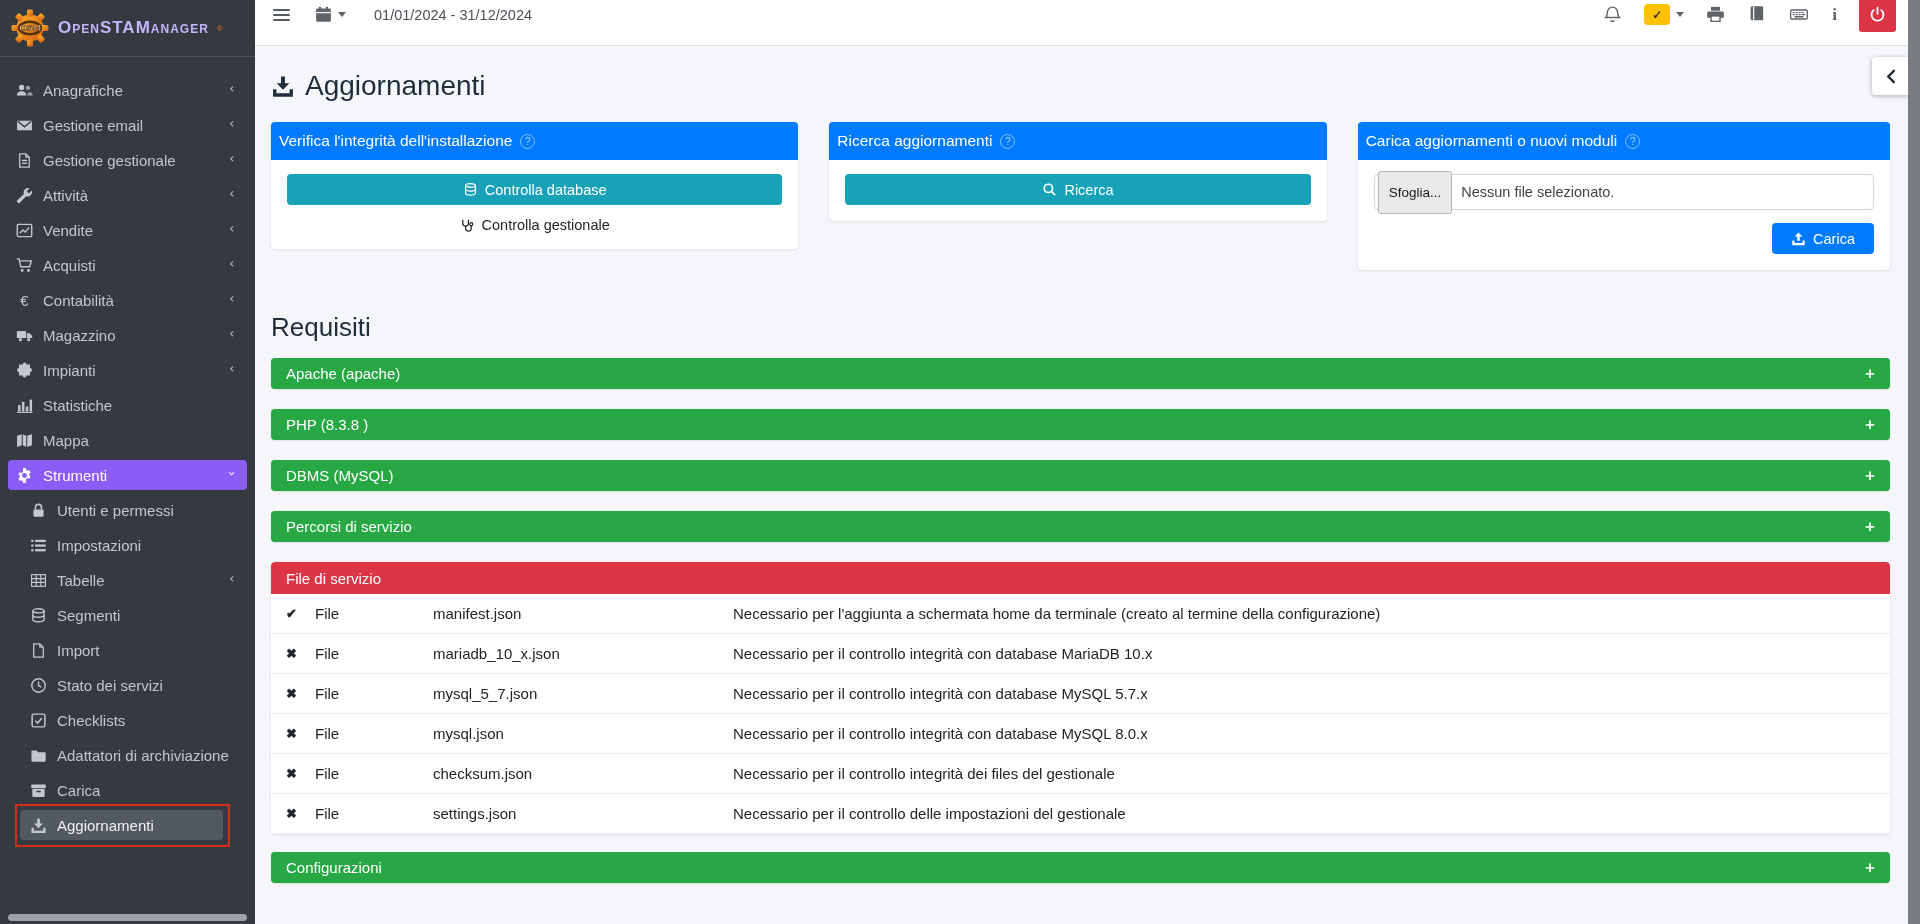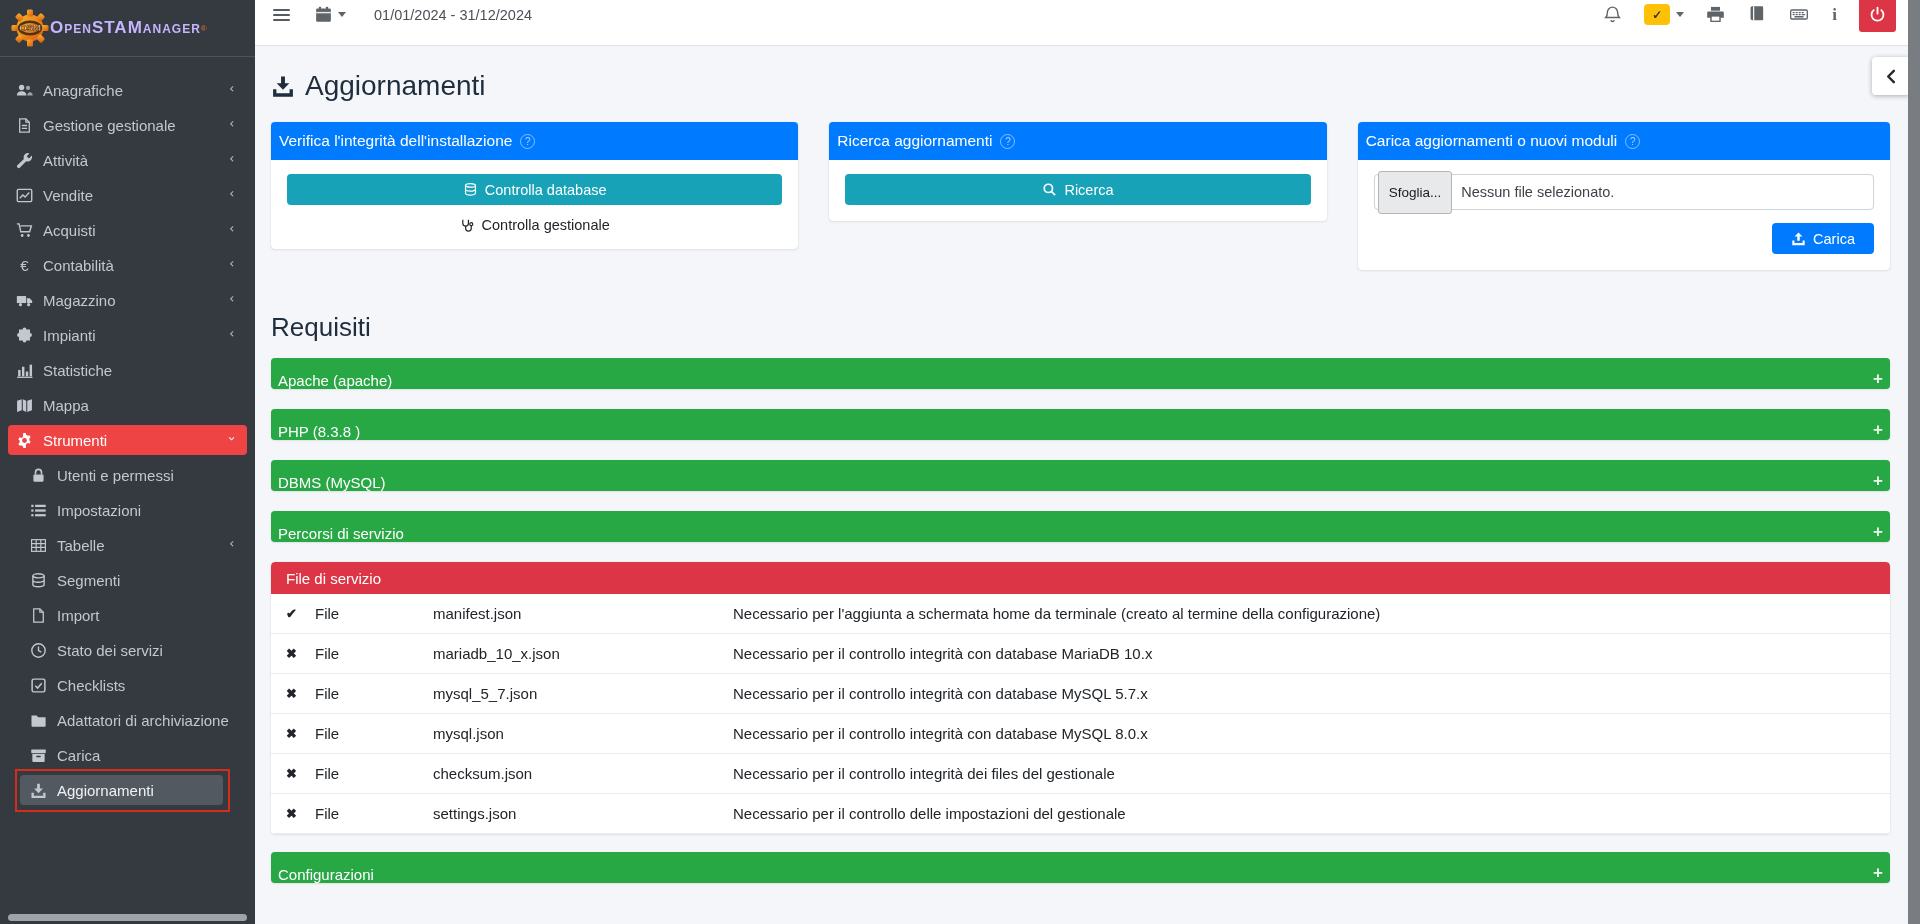--- a/index.html
+++ b/index.html
@@ -10,35 +10,35 @@
   }
   .ic svg { width:100%; height:100%; display:block; }
 
   
   .vscroll { position:absolute; right:0; top:0; width:12px; height:924px;
              background:#797d81; z-index:40; }
 
   
   .sidebar { position:absolute; left:0; top:0; width:255px; height:924px;
              background:var(--c-sidebar,#343a40); z-index:30; }
-  .brand { height:57px; display:flex; align-items:center; 
+  .brand { height:57px; display:flex; align-items:center; gap:8px;
            padding:0 10px; border-bottom:1px solid #4b545c; }
   .brand-text { color:#c4b5fd; font-weight:700; font-size:17px;
                 letter-spacing:1px; font-variant:small-caps; white-space:nowrap; }
   .reg { color:#ee6c2d; font-size:8px; vertical-align:top; }
   .menu { list-style:none; padding:18px 8px 0 8px; }
   .mi { display:flex; align-items:center; height:30px; margin-bottom:5px;
         padding:0 8px; border-radius:4px; color:#c2c7d0; font-size:15px;
         gap:10px; position:relative; cursor:pointer; }
   .mi-ic { width:17px; height:17px; display:flex; align-items:center;
            justify-content:center; flex:0 0 17px; color:#c2c7d0; }
   .mi .euro { font-size:15px; line-height:1; }
   .mi-label { white-space:nowrap; }
   .chev { margin-left:auto; width:11px; height:11px; opacity:.9; }
-  .mi.active { background:#ef4444; color:#fff; }
+  .mi.active { background:#8b5cf6; color:#fff; }
   .mi.active .mi-ic { color:#fff; }
   .mi.sub { padding-left:22px; }
   .mi.selected { background:#525960; color:#f0f1f2; margin-left:12px;
                  margin-right:24px; padding-left:10px; }
   .mi.selected::after { content:''; position:absolute; left:-5px; right:-7px;
                  top:-6px; bottom:-7px; border:2px solid var(--c-highlight,#d62c1a); }
   .hscroll { position:absolute; left:8px; right:8px; bottom:3px; height:7px;
              border-radius:4px; background:#9da3a8; }
 
   
@@ -105,21 +105,21 @@
          font-size:14.5px; color:#3d4349; cursor:pointer; }
   .browse-btn { background:#e8e9ea; border:1px solid #b4b4bb; border-radius:3px;
          padding:13px 10px; font-size:13.5px; color:#1b1b1b; margin-right:9px;
          font-family:inherit; cursor:pointer; white-space:nowrap; }
   .carica-row { display:flex; justify-content:flex-end; margin-top:13px; }
   .btn-carica { width:102px; }
 
   .req-heading { font-size:26px; font-weight:400; color:#1f2d3d;
                  margin:42px 0 15px; }
   .req-bar { background:var(--c-green,#28a745); color:#fff; border-radius:4px;
-             height:31px; display:flex; align-items:flex-end; padding:0 7px;
+             height:31px; display:flex; align-items:center; padding:0 15px;
              margin-bottom:20px; font-size:15px; cursor:pointer;
              box-shadow:0 0 1px rgba(0,0,0,.15), 0 1px 2px rgba(0,0,0,.08); }
   .req-bar .plus { margin-left:auto; font-weight:700; font-size:17px;
                    color:#e9f6ec; }
   .svc-card { margin-bottom:18px; overflow:hidden; }
   .svc-header { background:var(--c-red,#dc3545); color:#fff; height:32px;
                 display:flex; align-items:center; padding:0 15px;
                 font-size:15px; border-radius:4px 4px 0 0; }
   .svc-row { display:flex; align-items:center; height:40px; background:#fff;
              border-bottom:1px solid #e9ecef; font-size:15px; color:#212529; }
@@ -168,20 +168,34 @@
           <svg viewBox="0 0 16 16">
             <g fill="currentColor">
               <circle cx="5.3" cy="5.2" r="2.5"></circle>
               <circle cx="11.3" cy="5.6" r="2" opacity=".75"></circle>
               <path d="M.8 12.6c0-2.4 2-3.8 4.5-3.8s4.5 1.4 4.5 3.8z"></path>
               <path d="M10.6 12.6c0-1.9 1.2-3 2.7-3 1.4 0 2.4 1.2 2.4 3z" opacity=".75"></path>
             </g>
           </svg>
         </span>
         <span class="mi-label">Anagrafiche</span>
+        <span class="ic chev">
+          <svg viewBox="0 0 16 16">
+            <path d="M7 2.5 3.8 5.5 7 8.5" fill="none" stroke="currentColor" stroke-width="1.5" stroke-linecap="round" stroke-linejoin="round"></path>
+          </svg>
+        </span>
+      </li>
+      <li class="mi">
+        <span class="ic mi-ic">
+          <svg viewBox="0 0 16 16">
+            <path d="M1 3.5h14v9H1z" fill="currentColor"></path>
+            <path d="M1.6 4 8 9.2 14.4 4" fill="none" stroke="#343a40" stroke-width="1.3"></path>
+          </svg>
+        </span>
+        <span class="mi-label">Gestione email</span>
         <span class="ic chev">
           <svg viewBox="0 0 16 16">
             <path d="M7 2.5 3.8 5.5 7 8.5" fill="none" stroke="currentColor" stroke-width="1.5" stroke-linecap="round" stroke-linejoin="round"></path>
           </svg>
         </span>
       </li>
       <li class="mi">
         <span class="ic mi-ic">
           <svg viewBox="0 0 16 16">
             <g fill="none" stroke="currentColor" stroke-width="1.2">

